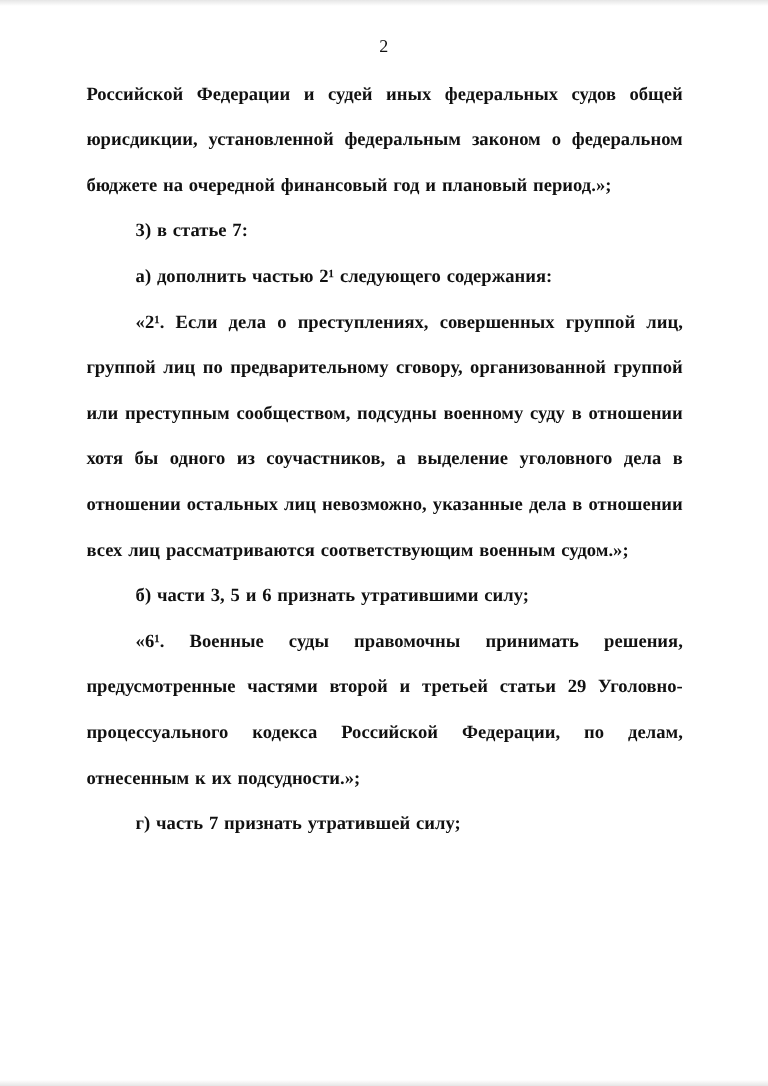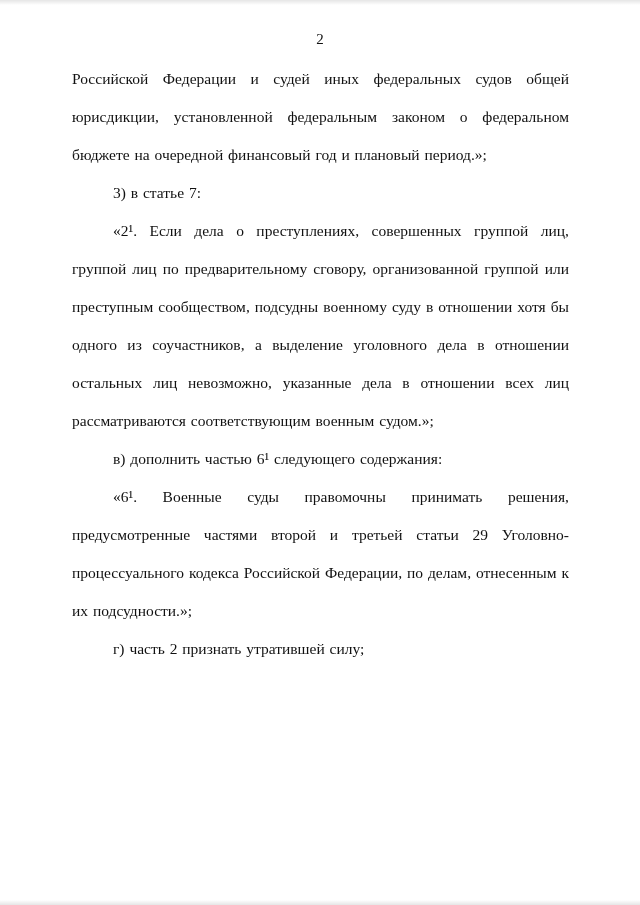--- a/index.html
+++ b/index.html
@@ -41,31 +41,33 @@
   }
   .content {
     margin: 12px 71px 0 72px;
   }
   .para {
     margin: 0;
     font-size: 15.5px;
     line-height: 38px;
     text-align: justify;
     word-spacing: 1px;
+    font-weight: bold;
   }
   .para.indent {
     text-indent: 41px;
   }
 </style>
 </head>
 <body>
 
 <div class="page">
   <div class="page-number">2</div>
   <div class="content">
       <p class="para">Российской Федерации и судей иных федеральных судов общей юрисдикции, установленной федеральным законом о федеральном бюджете на очередной финансовый год и плановый период.»;</p>
       <p class="para indent">3) в статье 7:</p>
+      <p class="para indent">а) дополнить частью 2¹ следующего содержания:</p>
       <p class="para indent">«2¹. Если дела о преступлениях, совершенных группой лиц, группой лиц по предварительному сговору, организованной группой или преступным сообществом, подсудны военному суду в отношении хотя бы одного из соучастников, а выделение уголовного дела в отношении остальных лиц невозможно, указанные дела в отношении всех лиц рассматриваются соответствующим военным судом.»;</p>
-      <p class="para indent">в) дополнить частью 6¹ следующего содержания:</p>
+      <p class="para indent">б) части 3, 5 и 6 признать утратившими силу;</p>
       <p class="para indent">«6¹. Военные суды правомочны принимать решения, предусмотренные частями второй и третьей статьи 29 Уголовно-процессуального кодекса Российской Федерации, по делам, отнесенным к их подсудности.»;</p>
-      <p class="para indent">г) часть 2 признать утратившей силу;</p>
+      <p class="para indent">г) часть 7 признать утратившей силу;</p>
     </div>
 </div>
 
 </body></html>

